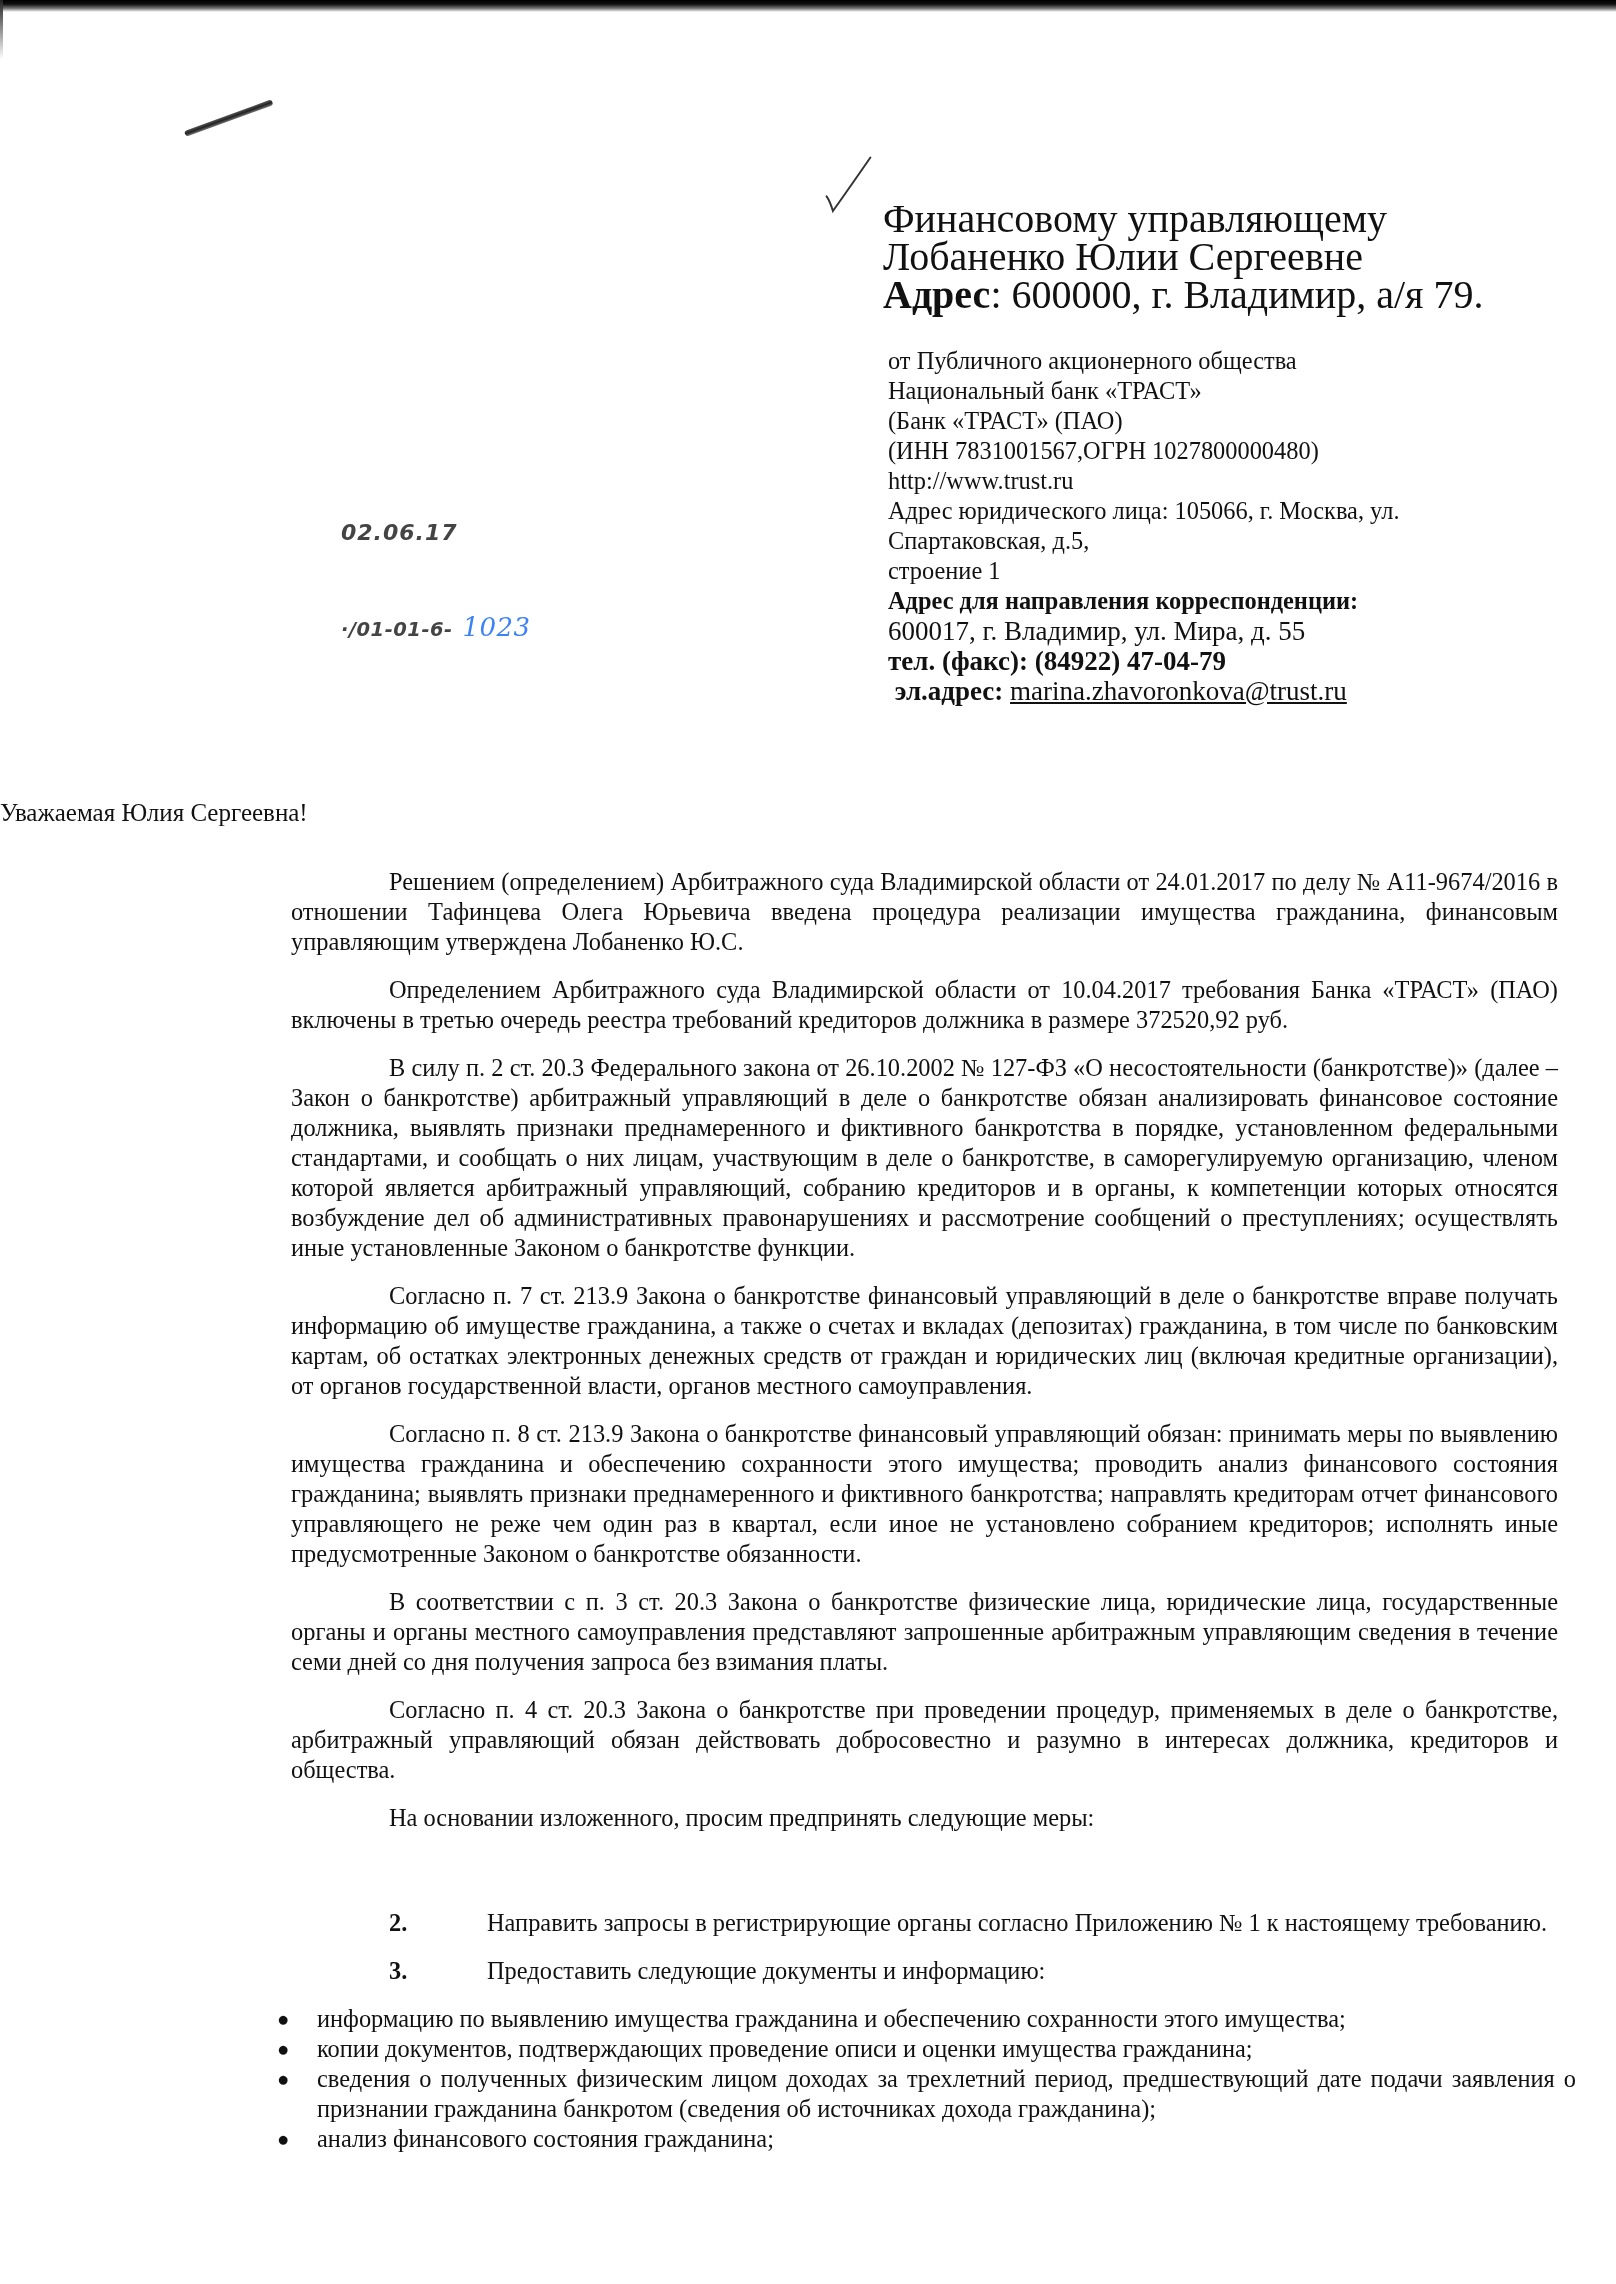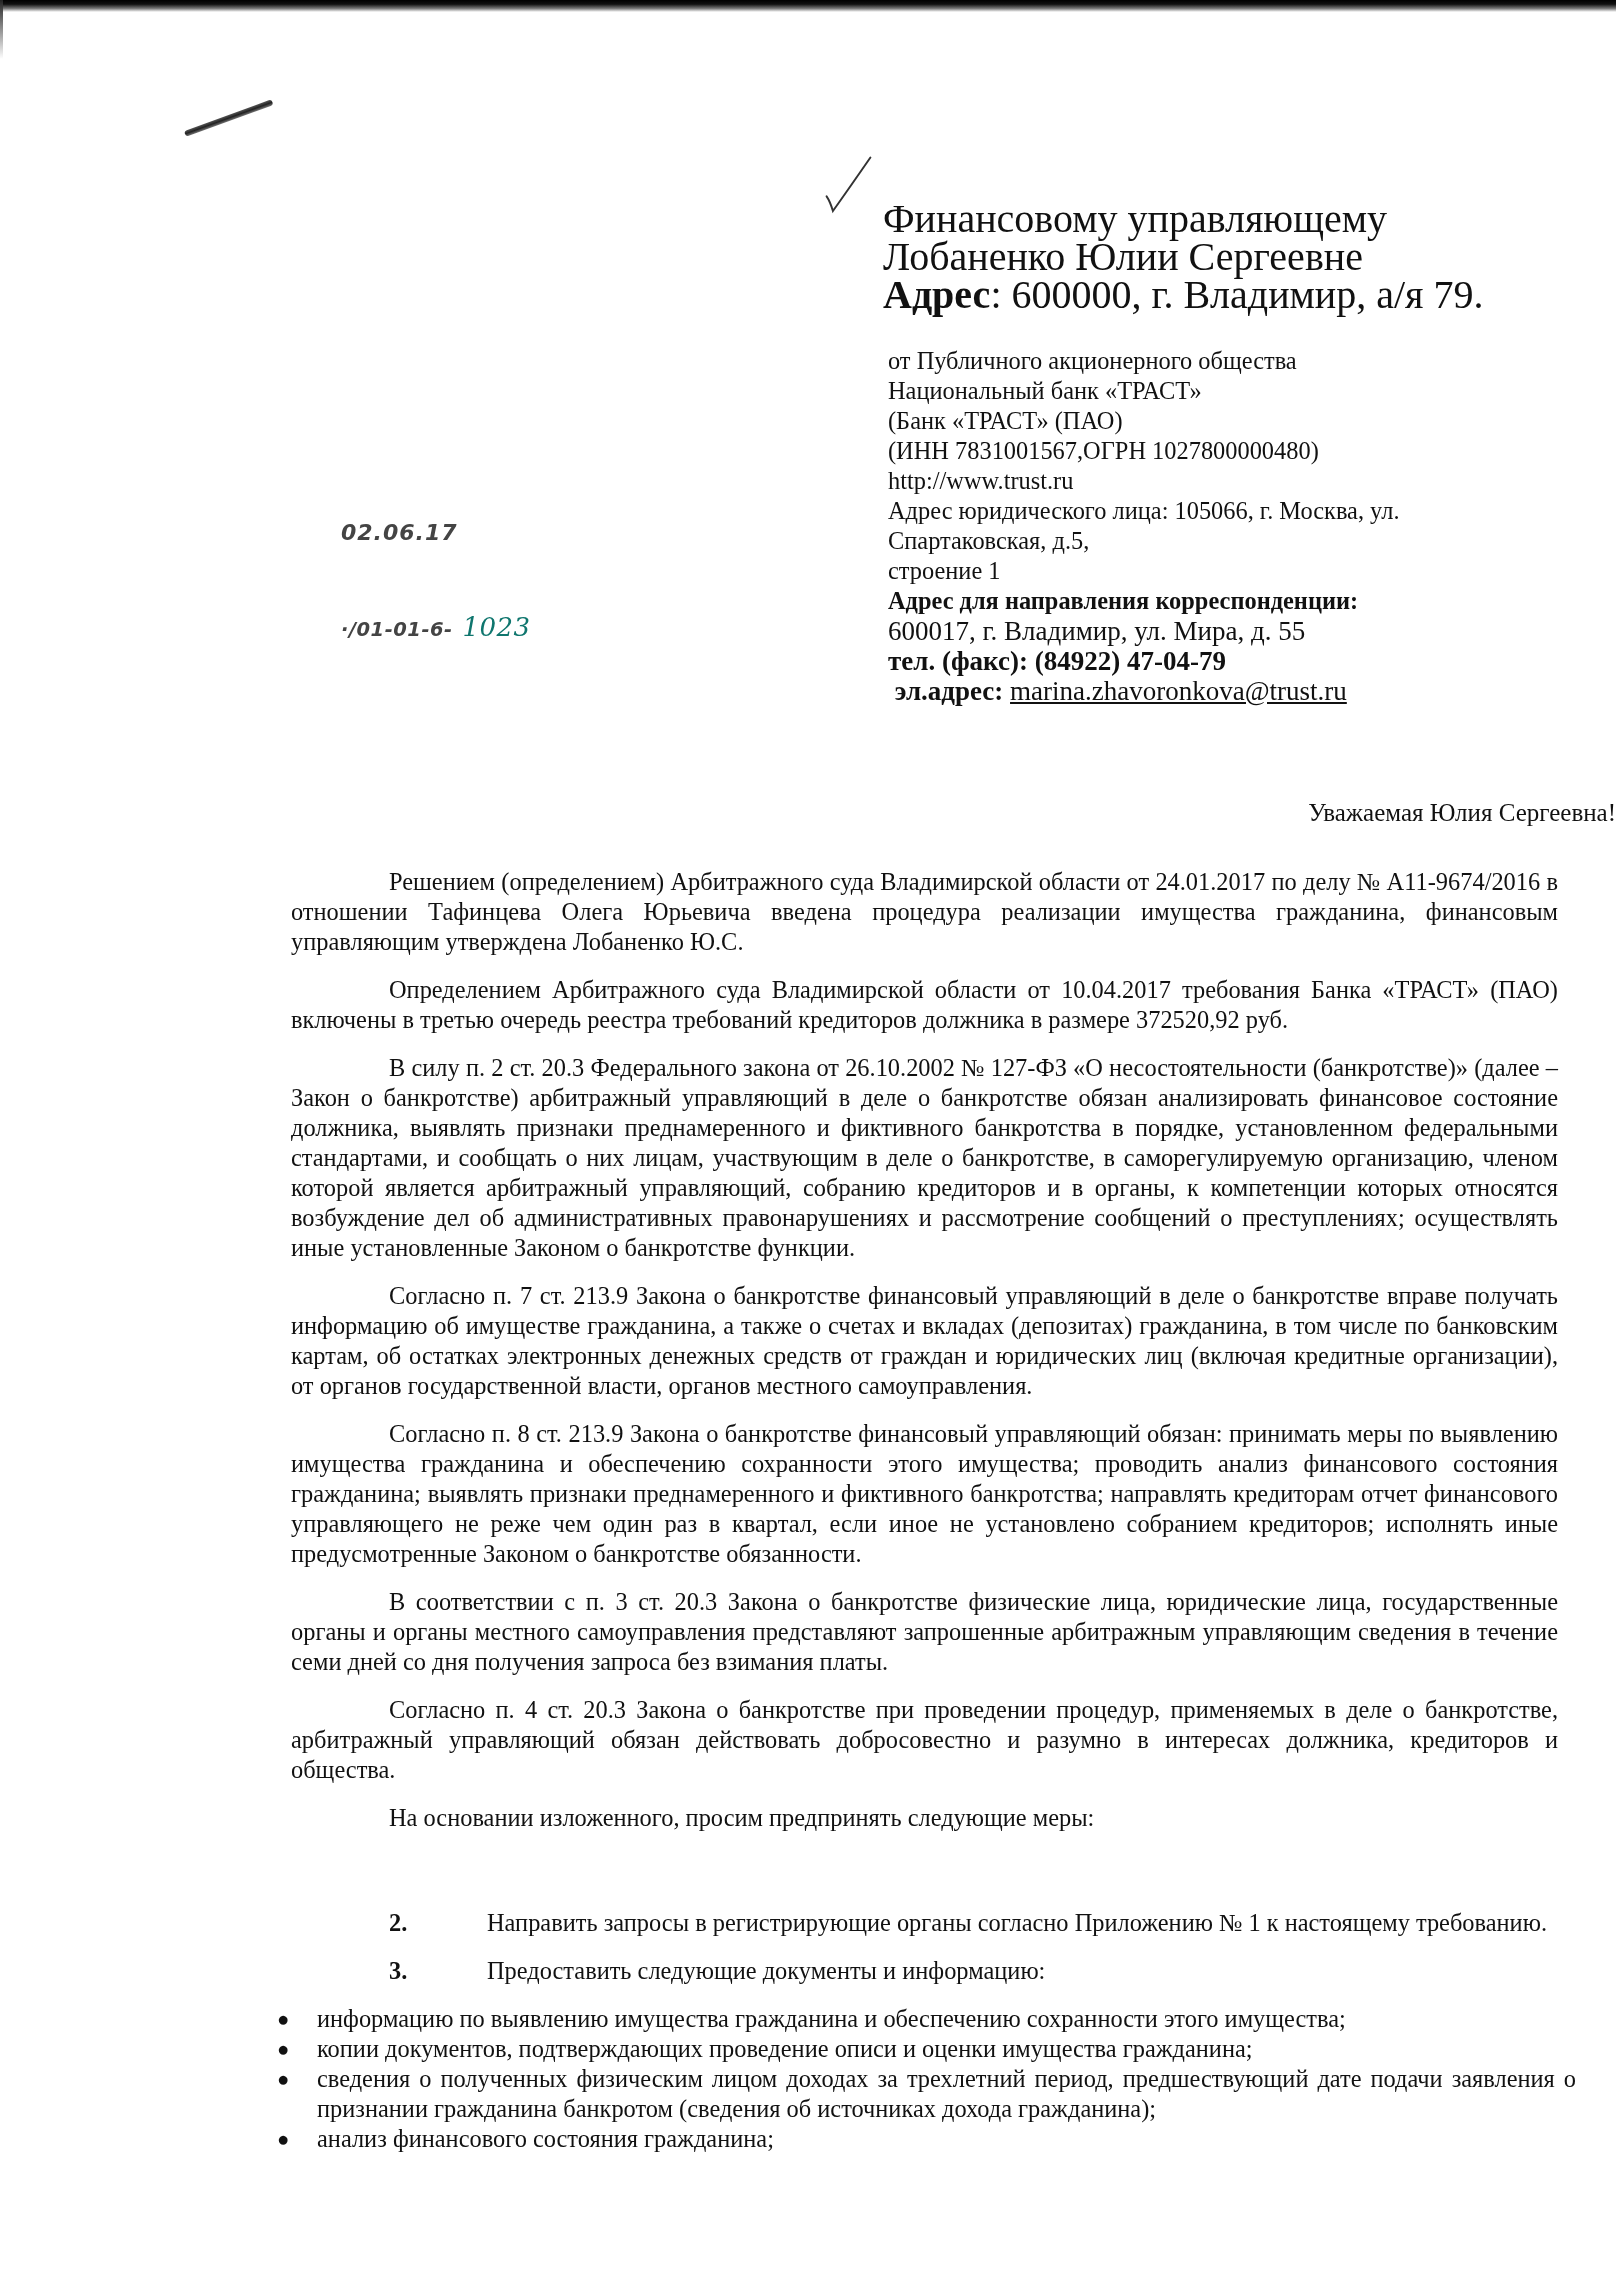--- a/index.html
+++ b/index.html
@@ -28,23 +28,23 @@
 
   .sender { position: absolute; left: 888px; top: 346px; font-size: 24.4px; line-height: 30px; }
   .sender .row { white-space: nowrap; }
   .sender .bold { font-weight: bold; }
   .sender .big { font-size: 27px; }
   .sender .email { text-decoration: underline; font-weight: normal; }
 
   .stamp { position: absolute; left: 341px; color: #444; font-family: "DejaVu Sans", sans-serif; font-weight: bold; font-style: italic; }
   .stamp.date { top: 520px; font-size: 22px; letter-spacing: 1px; }
   .stamp.reg { top: 612px; font-size: 19.5px; letter-spacing: 0.5px; }
-  .stamp .hand { font-family: "DejaVu Serif", serif; font-weight: normal; font-style: italic; font-size: 26px; color: #0f766e; margin-left: 9.8px; }
+  .stamp .hand { font-family: "DejaVu Serif", serif; font-weight: normal; font-style: italic; font-size: 26px; color: #3b82f6; margin-left: 9.8px; }
 
-  .greeting { position: absolute; left: 0; width: 1616px; top: 799px; text-align: right; font-size: 25px; }
+  .greeting { position: absolute; left: 0; width: 1616px; top: 799px; text-align: left; font-size: 25px; }
 
   .body {
     position: absolute; left: 273px; top: 849px; width: 1303px;
     font-size: 24.4px; line-height: 30px; text-align: justify;
   }
   .body p { margin: 18px; text-indent: 98px; }
   .body .spacer { height: 39px; }
   .num-item { margin: 0; text-indent: 98px; }
   .num-item .num { font-weight: bold; display: inline-block; width: 98px; text-indent: 0; }
   .bullets { list-style: none; margin: 0; padding: 0; }

